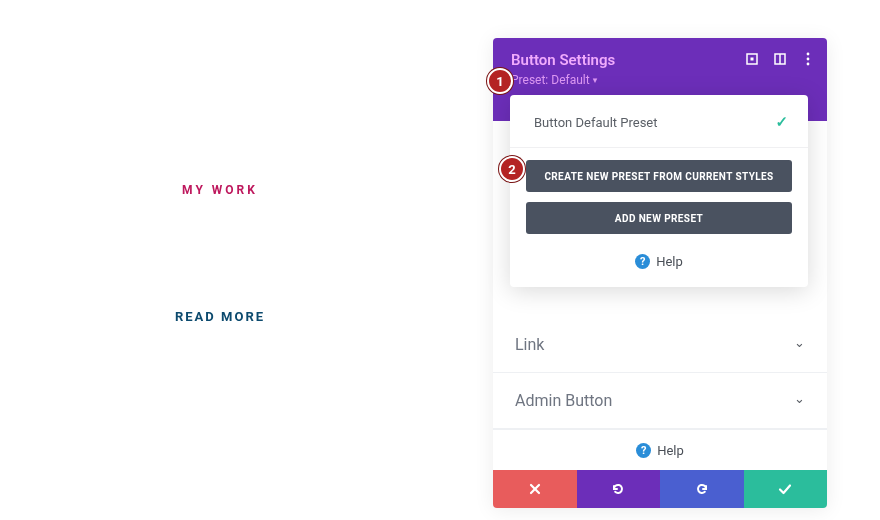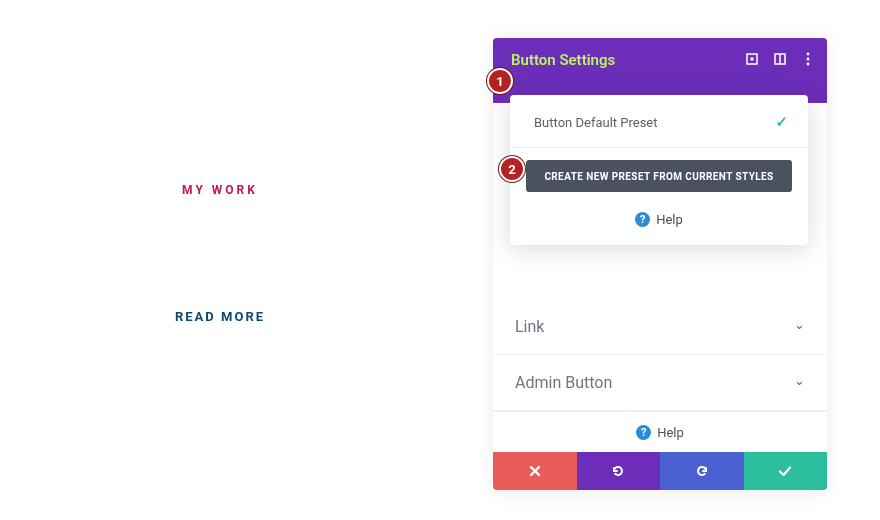--- a/index.html
+++ b/index.html
@@ -55,21 +55,21 @@
     position: absolute;
     left: 493px; top: 38px;
     width: 334px;
     background: #fff;
     box-shadow: 0 2px 20px rgba(0,0,0,0.08);
     border-radius: 4px;
     overflow: hidden;
   }
   .panel-header {
     background: #6c2eb9;
-    color: #bef264;
+    color: #f0abfc;
     padding: 13px 18px 14px 18px;
     position: relative;
   }
   .panel-title {
     font-size: 15px;
     font-weight: 600;
   }
   .preset-line {
     font-size: 12px;
     opacity: 0.85;
@@ -236,20 +236,23 @@
 </div>
 
 <div class="dark-peek">
   <span class="dark-peek-letter">r</span>
 </div>
 <div class="kebab-right">⋮</div>
 
 <div class="panel">
   <div class="panel-header">
     <div class="panel-title">Button Settings</div>
+    <div class="preset-line">
+      <span>Preset: Default</span><span class="caret">▾</span>
+    </div>
     <div class="header-icons">
       <span class="hicon">
         <svg width="14" height="14" viewBox="0 0 14 14">
             <rect x="2" y="2" width="10" height="10" fill="none" stroke="#fff" stroke-width="1.5"></rect>
             <rect x="5.5" y="5.5" width="3" height="3" fill="#fff"></rect>
           </svg>
       </span>
       <span class="hicon">
         <svg width="14" height="14" viewBox="0 0 14 14">
             <rect x="2" y="2" width="10" height="10" fill="none" stroke="#fff" stroke-width="1.5"></rect>
@@ -308,20 +311,21 @@
     </div>
   </div>
 </div>
 
 <div class="dropdown">
   <div class="dropdown-row">
     <span>Button Default Preset</span>
     <span class="check-ic">✓</span>
   </div>
   <div class="dd-btn">CREATE NEW PRESET FROM CURRENT STYLES</div>
+  <div class="dd-btn">ADD NEW PRESET</div>
   <div class="help-row">
     <span class="help-ic">?</span>
     <span>Help</span>
   </div>
 </div>
 
 <div class="callout c1">1</div>
 <div class="callout c2">2</div>
 
 </body></html>

